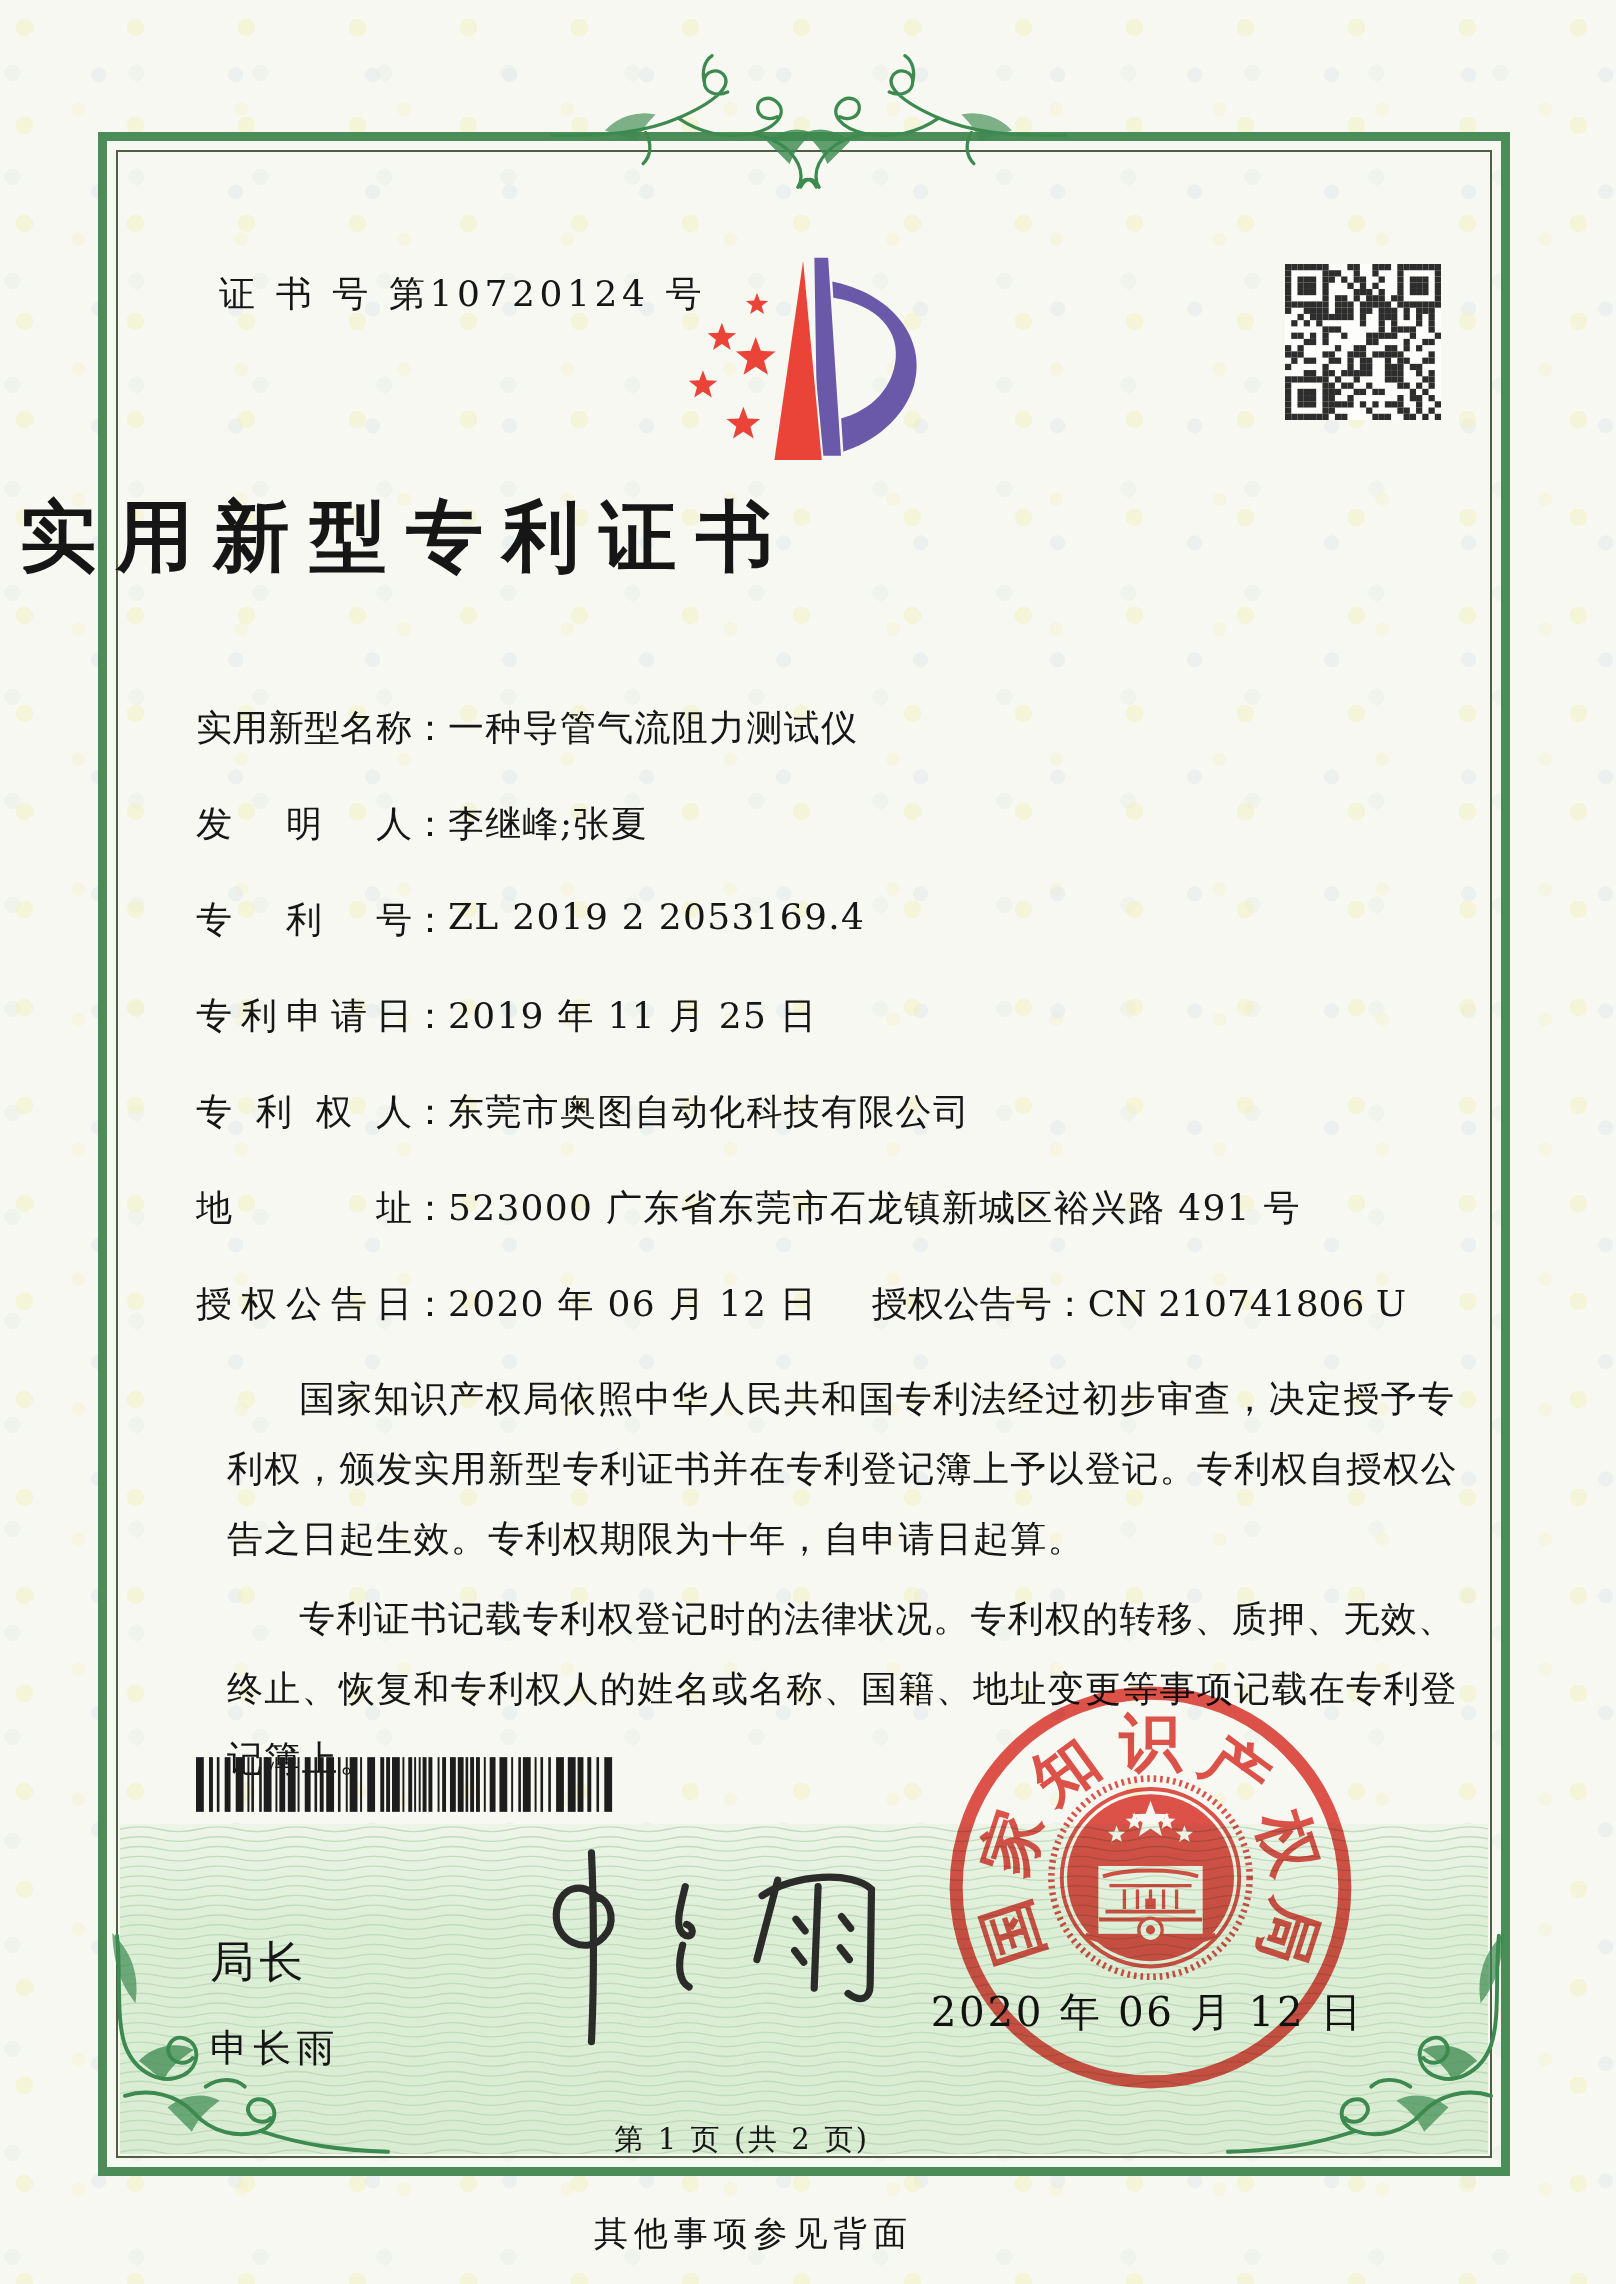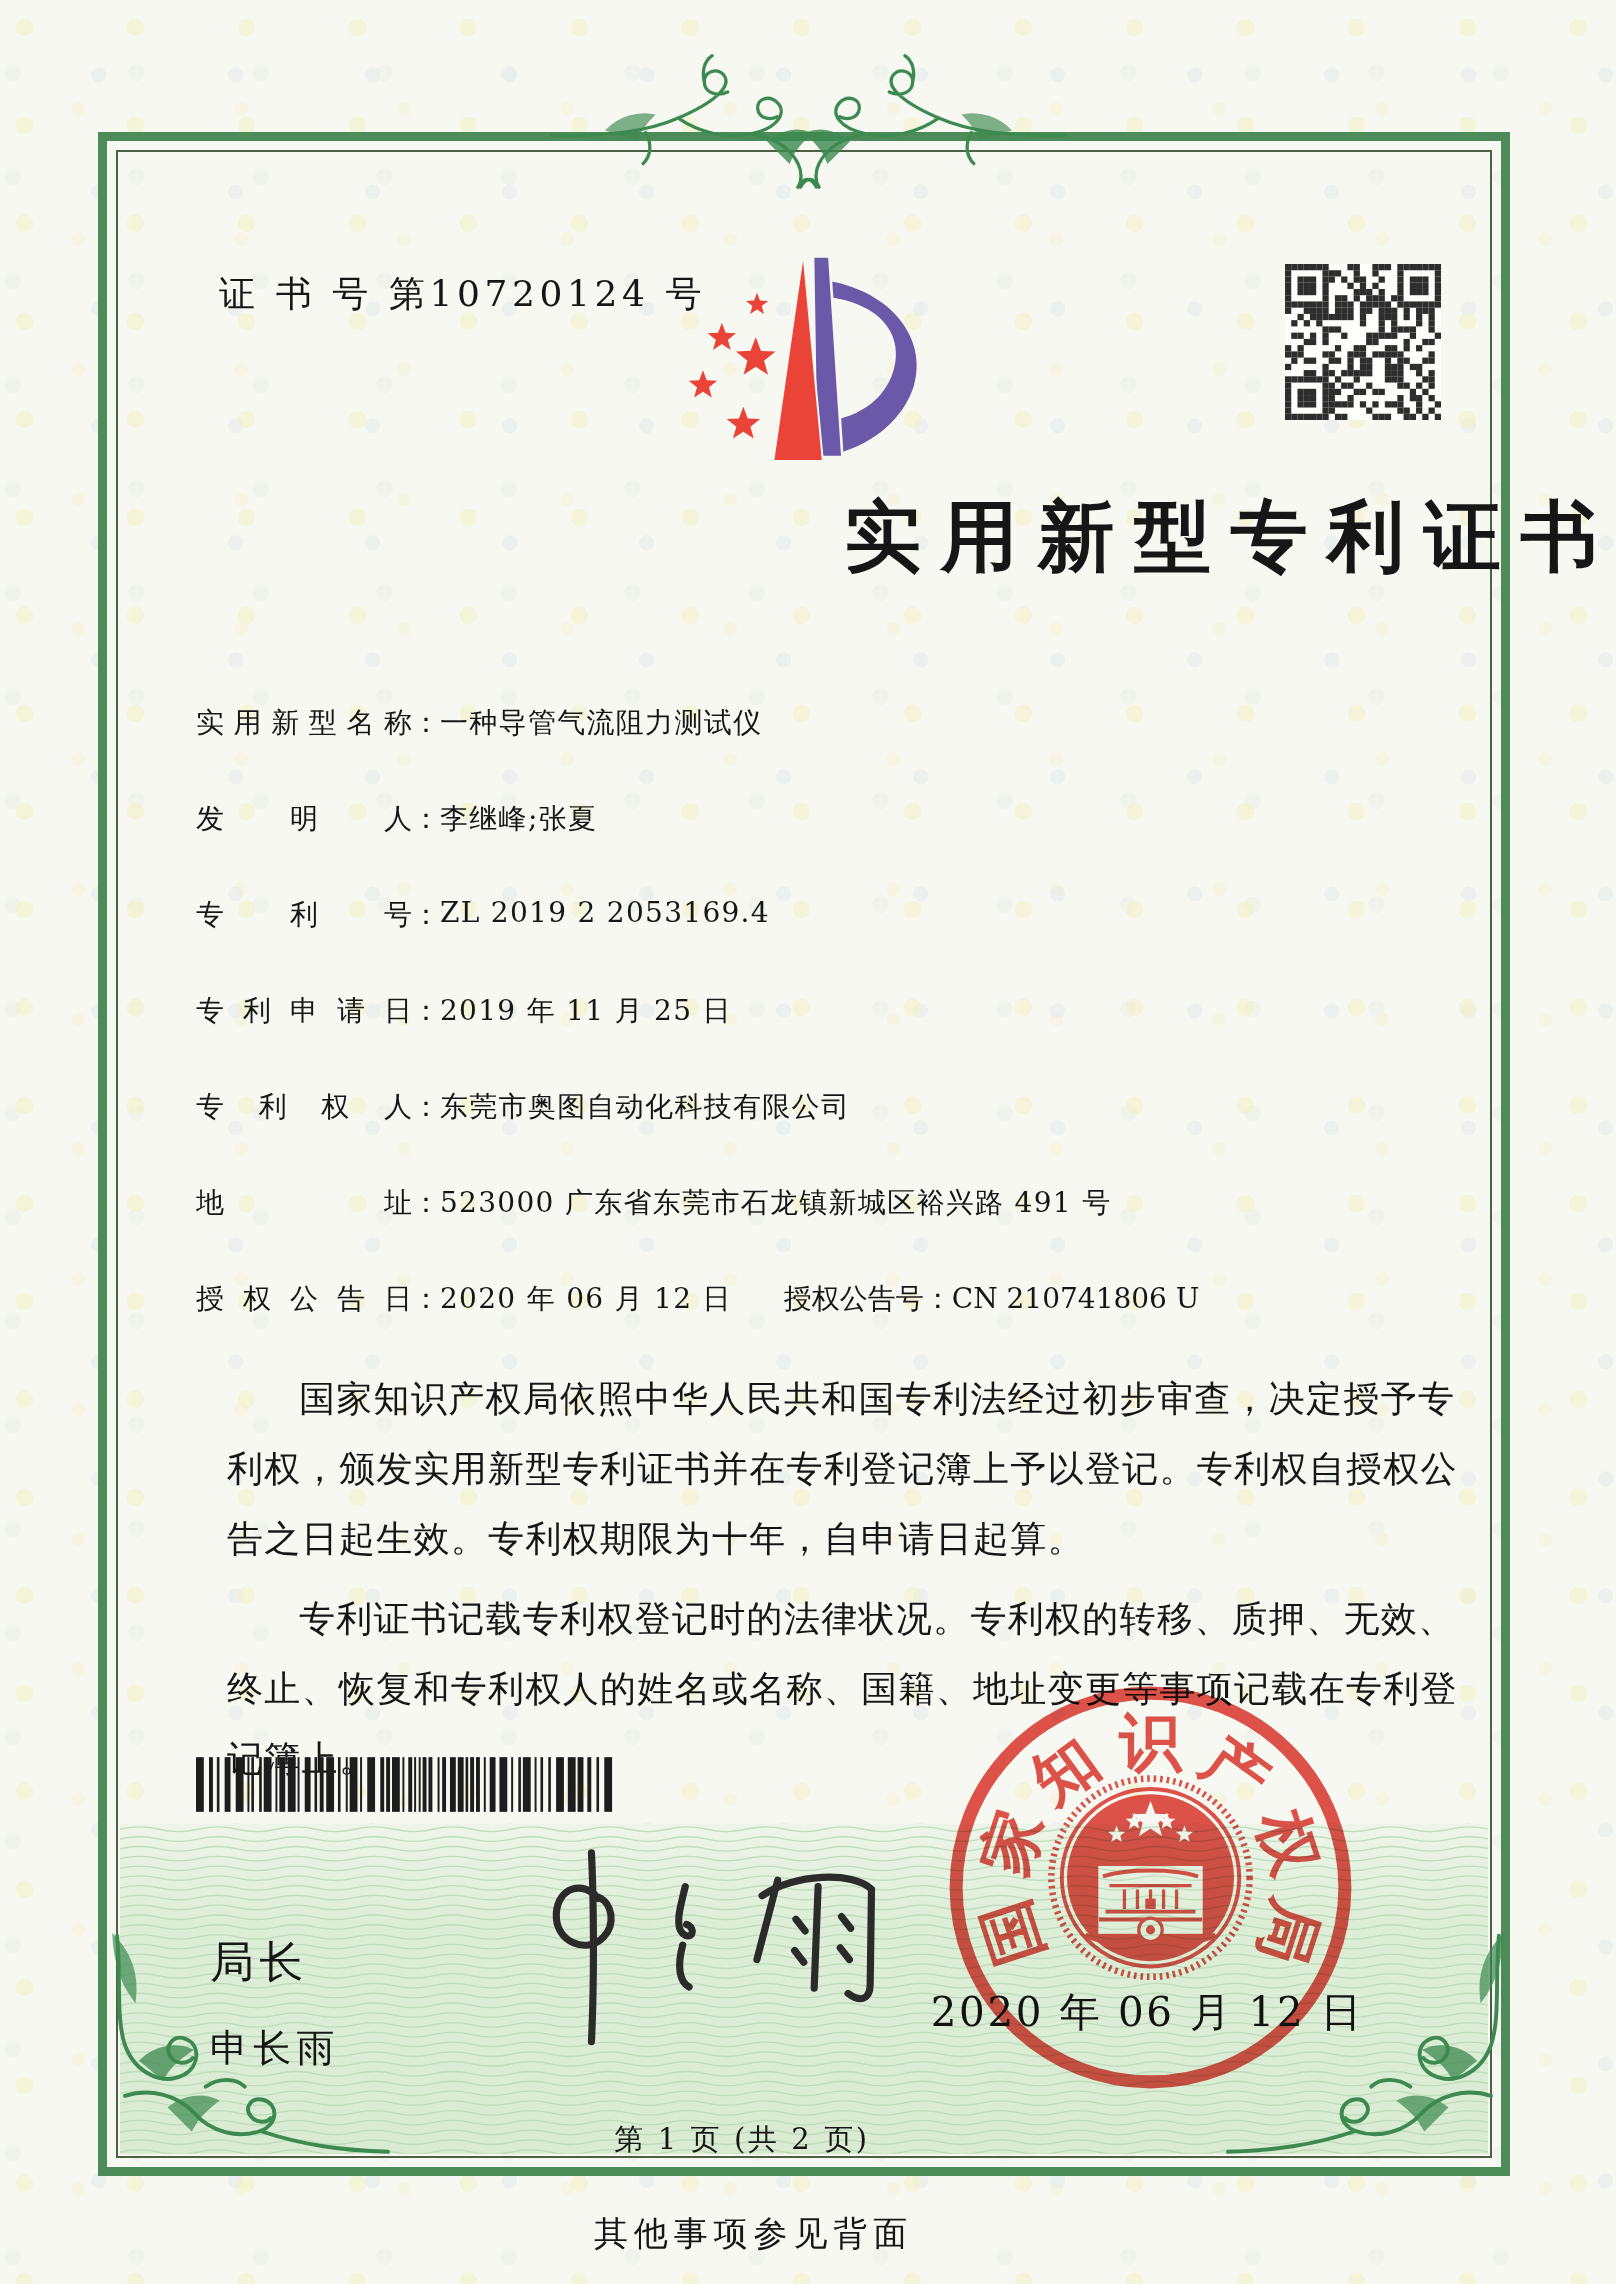--- a/index.html
+++ b/index.html
@@ -25,25 +25,25 @@
     position:absolute;inset:9px;border:2.6px solid #4f5f44;
   }
   
   .band{
     left:120px;top:1824px;width:1368px;height:330px;
     background:linear-gradient(#edf5e8 0%, #ddeed7 30%, #d9ecd2 100%);
     overflow:hidden;
   }
   .cert-no{left:219px;top:270px;font-size:36px;letter-spacing:4.6px;}
   .title{
-    left:0;top:486px;width:1617px;text-align:right;
+    left:0;top:486px;width:1617px;text-align:left;
     font-size:77px;font-weight:bold;letter-spacing:19.6px;text-indent:19.6px;
     font-family:"DejaVu Serif","Liberation Serif",serif;
   }
-  .fields{left:196px;top:704px;width:1278px;font-size:28px;}
+  .fields{left:196px;top:704px;width:1278px;font-size:36px;}
   .field-row{height:96px;white-space:nowrap;}
   .flabel{display:inline-block;width:216px;text-align:justify;text-align-last:justify;vertical-align:top;}
   .fcolon{display:inline-block;vertical-align:top;}
   .fvalue{display:inline-block;vertical-align:top;letter-spacing:1.3px;}
   .fpair2{display:inline-block;margin-left:43px;vertical-align:top;}
   .paras{left:186px;top:1364px;width:1255px;font-size:36px;line-height:70px;letter-spacing:1.3px;margin-left:41px;}
   .paras p{margin:0 0 10.4px 0;text-indent:2em;}
   .barcode{left:196px;top:1757px;width:420px;height:55px;}
   .signer-title{left:210px;top:1933px;font-size:44px;letter-spacing:5.2px;z-index:3;}
   .signer-name{left:210px;top:2023px;font-size:38px;letter-spacing:5.2px;z-index:3;}

